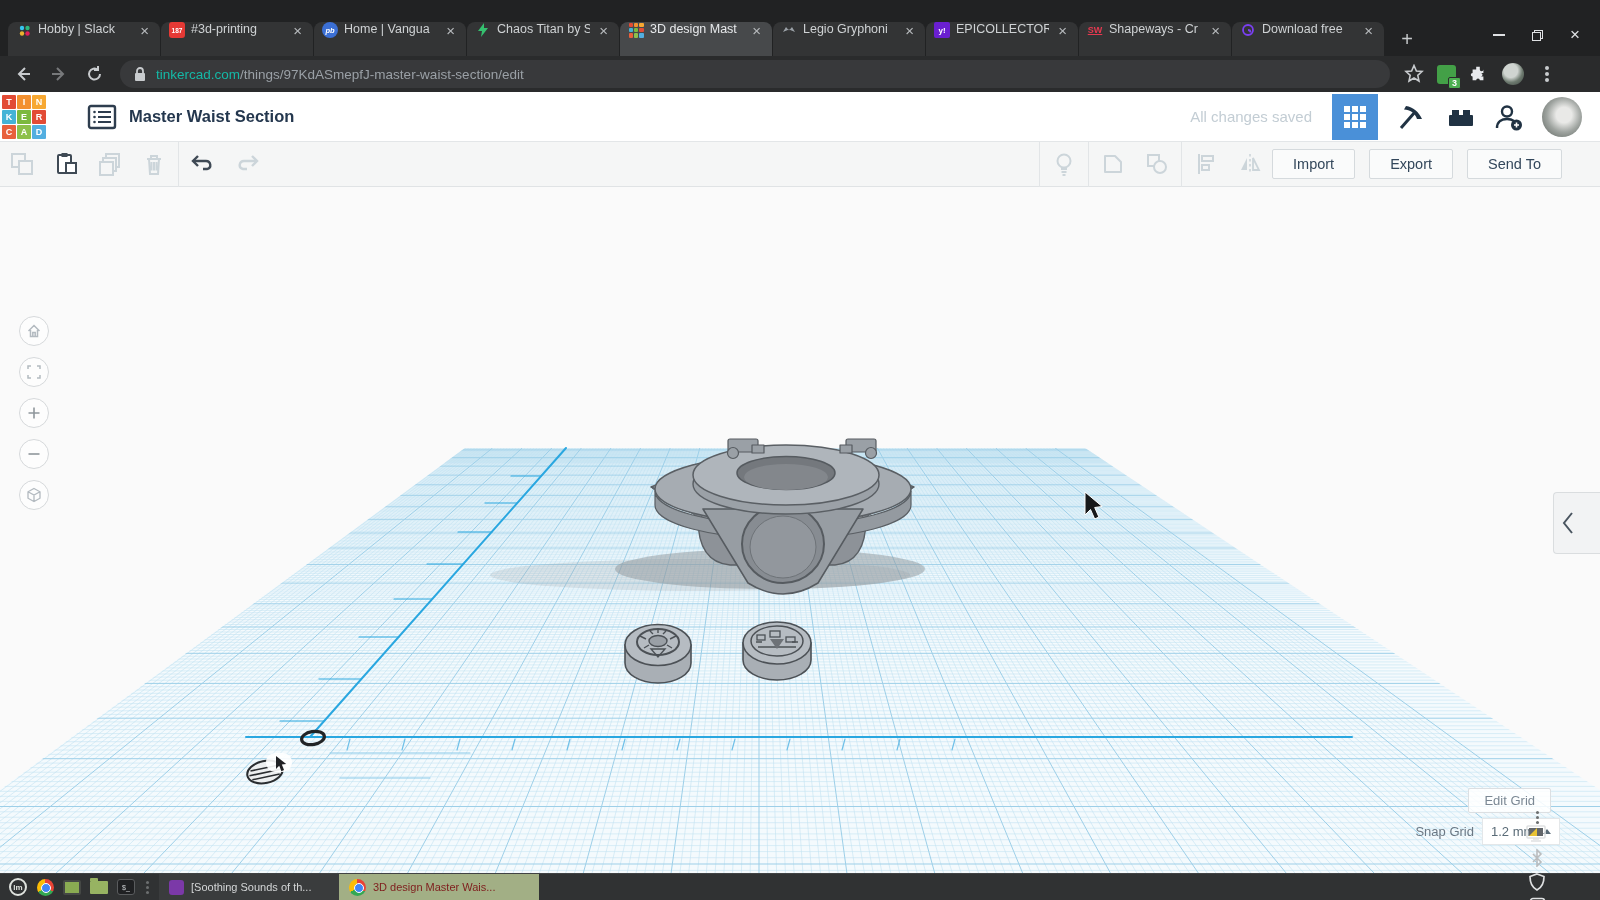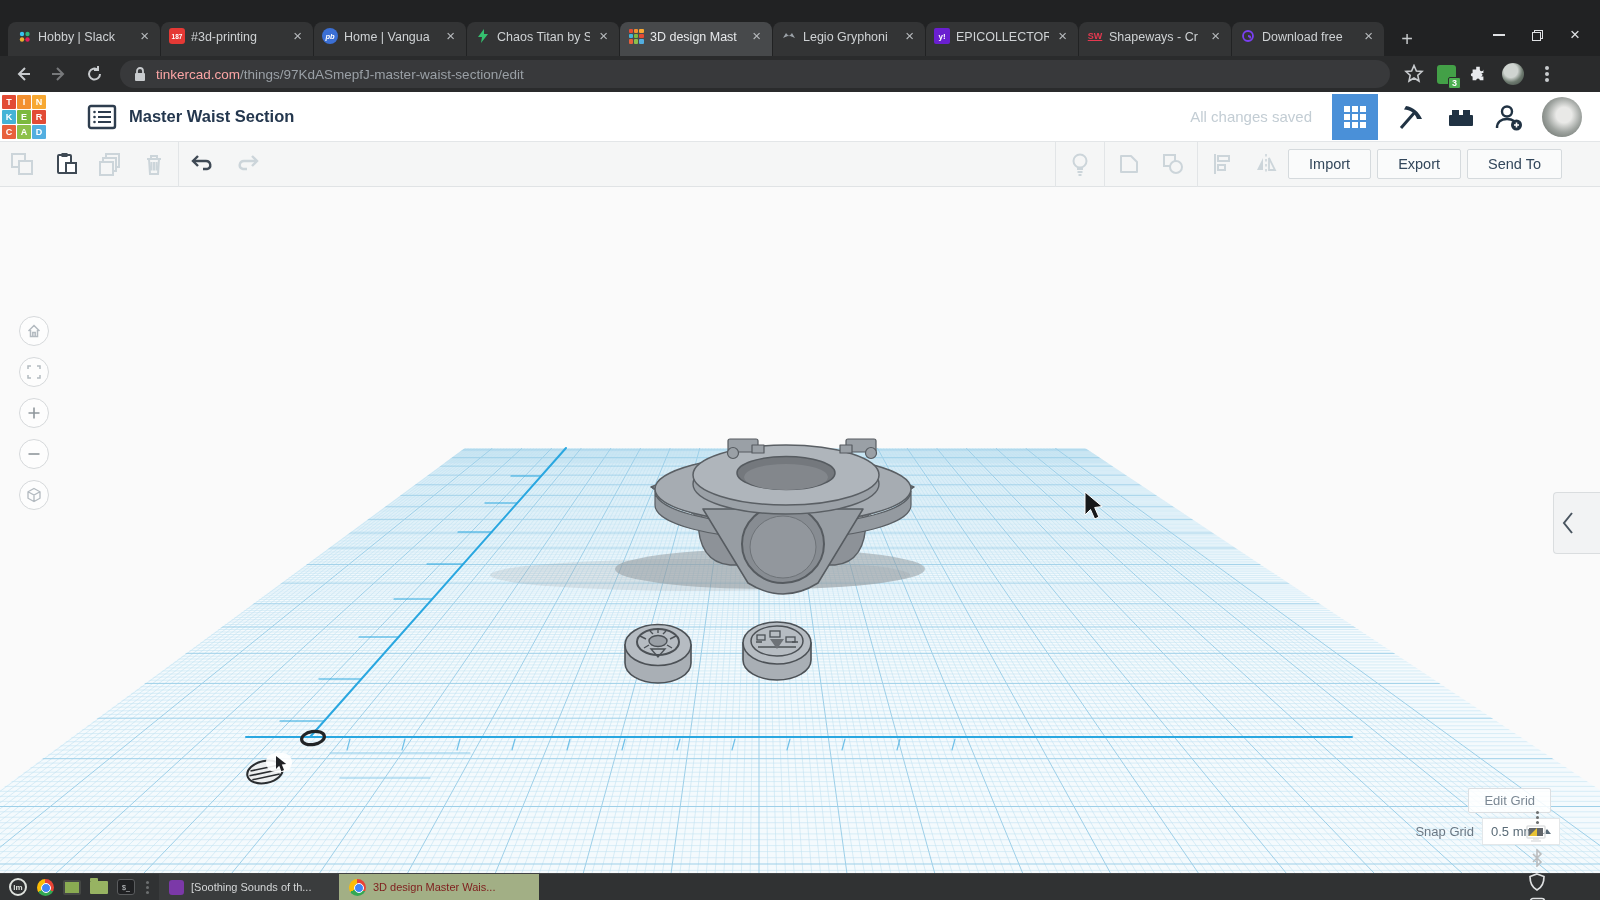--- a/index.html
+++ b/index.html
@@ -3,21 +3,21 @@
 <meta charset="utf-8">
 <style>
   * { margin:0; padding:0; box-sizing:border-box; }
   html,body { width:1600px; height:900px; overflow:hidden; font-family:"Liberation Sans",sans-serif; }
   #screen { position:relative; width:1600px; height:900px; background:#fafafa; }
 
   
   .tabbar { position:absolute; top:0; left:0; width:1600px; height:56px; background:#212223; }
   .tabs { position:absolute; left:8px; bottom:0; height:34px; display:flex; }
   .tab { width:152px; height:34px; background:#333435; border-radius:8px 8px 0 0; margin-right:1px;
-         display:flex; align-items:flex-end; padding:12px 8px; overflow:hidden; }
+         display:flex; align-items:flex-start; padding:0 8px; overflow:hidden; }
   .tab.active { background:#47494b; }
   .tab-title { flex:1; color:#cfd2d4; font-size:12.5px; white-space:nowrap; overflow:hidden; margin:0 6px; }
   .tab.active .tab-title { color:#e8eaec; }
   .tab-close { color:#b7babd; font-size:15px; line-height:1; padding:1px 3px; border-radius:50%; flex:0 0 auto; }
   .fav { width:16px; height:16px; flex:0 0 auto; display:flex; align-items:center; justify-content:center; }
   .fav-cal { background:#e53935; border-radius:3px; color:#fff; font-size:6.5px; font-weight:bold; }
   .fav-pb { background:#3b6fd4; border-radius:50%; color:#fff; font-size:7.5px; font-weight:bold; font-style:italic; }
   .fav-y { background:#6a1fd0; border-radius:2px; color:#fff; font-size:8px; font-weight:bold; }
   .fav-sw { color:#e53950; font-size:9px; font-weight:bold;text-decoration:underline; }
   .tc-mini { width:15px; height:15px; display:grid; grid-template-columns:repeat(3,1fr); gap:1px; }
@@ -38,21 +38,21 @@
   .wc-restore i:last-child { left:0; bottom:0; background:#212223; }
   .wc-close { font-size:17px; }
 
   
   .addrbar { position:absolute; top:56px; left:0; width:1600px; height:36px; background:#2a2b2c;
              display:flex; align-items:center; }
   .navic { width:26px; height:26px; margin-left:10px; display:flex; align-items:center; justify-content:center; }
   .omnibox { margin-left:12px; width:1270px; height:28px; background:#38393b; border-radius:14px;
              display:flex; align-items:center; padding:0 14px; }
   .url { font-size:13.5px; margin-left:10px; white-space:nowrap; }
-  .url .dom { color:#fca5a5; }
+  .url .dom { color:#14b8a6; }
   .url .path { color:#9aa0a6; }
   .addr-right { display:flex; align-items:center; gap:13px; margin-left:14px; }
   .ext-badge { position:relative; width:19px; height:19px; background:#43a047; border-radius:3px; }
   .ext-badge b { position:absolute; right:-5px; bottom:-5px; background:#4caf50; color:#fff; font-size:9px;
                  padding:0 3px; border-radius:2px; border:1px solid #2a2b2c; }
   .avatar-sm { width:22px; height:22px; border-radius:50%;
                background:radial-gradient(circle at 40% 35%, #cfd4d0 0 35%, #6d7a6f 60%, #3c4440 100%); }
   .kebab { width:4px; height:4px; background:#c8cbce; border-radius:50%;
            box-shadow:0 -6px 0 #c8cbce, 0 6px 0 #c8cbce; margin:0 8px; }
 
@@ -77,21 +77,21 @@
   .avatar-tc { position:absolute; right:18px; top:5px; width:40px; height:40px; border-radius:50%;
                background:radial-gradient(circle at 55% 45%, #e9e9e7 0 25%, #9fa4a0 55%, #565d58 100%); }
 
   
   .tktoolbar { position:absolute; top:142px; left:0; width:1600px; height:45px; background:#f5f6f6;
                border-bottom:1px solid #e0e3e5; display:flex; align-items:center; }
   .tb-ic { width:44px; height:36px; display:flex; align-items:center; justify-content:center; }
   .tb-sep { width:1px; height:45px; background:#e2e5e7; margin:0 2px; }
   .tb-right { position:absolute; right:0; display:flex; align-items:center; }
   .tb-btn { height:30px; padding:0 20px; border:1px solid #d5dadd; border-radius:2px; background:#fafbfb;
-            color:#33475b; font-size:14.5px; display:flex; align-items:center; margin-right:6px; }
+            color:#33475b; font-size:14.5px; display:flex; align-items:center; margin-right:14px; }
   .tb-btn:last-child { margin-right:38px; }
 
   
   .canvas { position:absolute; top:187px; left:0; width:1600px; height:686px; background:#fafafa; overflow:hidden; }
   #scene { position:absolute; top:0; left:0; }
   .navbtn { position:absolute; left:19px; width:30px; height:30px; border:1px solid #d6d9db; border-radius:50%;
             background:#fdfdfd; display:flex; align-items:center; justify-content:center; }
   .viewcube { position:absolute; left:26px; top:25px; }
   .panel-handle { position:absolute; right:0; top:305px; width:47px; height:62px; background:#f2f3f4;
                   border:1px solid #dadddf; border-right:none; border-radius:4px 0 0 4px;
@@ -558,21 +558,21 @@
 
     <div class="panel-handle">
       <svg width="12" height="22">
           <path d="M10,1 L2,11 L10,21" fill="none" stroke="#4a5560" stroke-width="2"></path>
         </svg>
     </div>
 
     <div class="editgrid-btn">Edit Grid</div>
     <div class="snap-label">Snap Grid</div>
     <div class="snap-dd">
-      <span>0.5 mm</span>
+      <span>1.2 mm</span>
       <span class="caret"></span>
     </div>
   </div>
 
   <div class="taskbar">
     <div class="tb-launch">
       <span class="launch-ic">
           <span class="mint">lm</span>
         </span>
       <span class="launch-ic">

